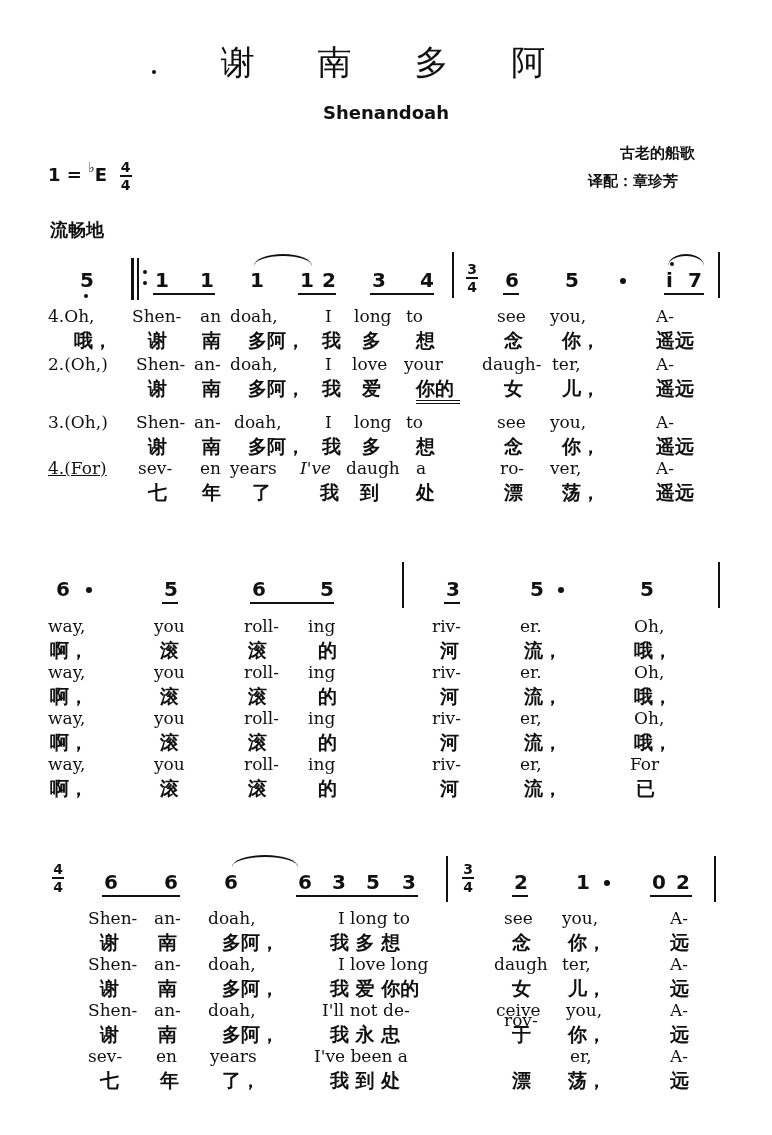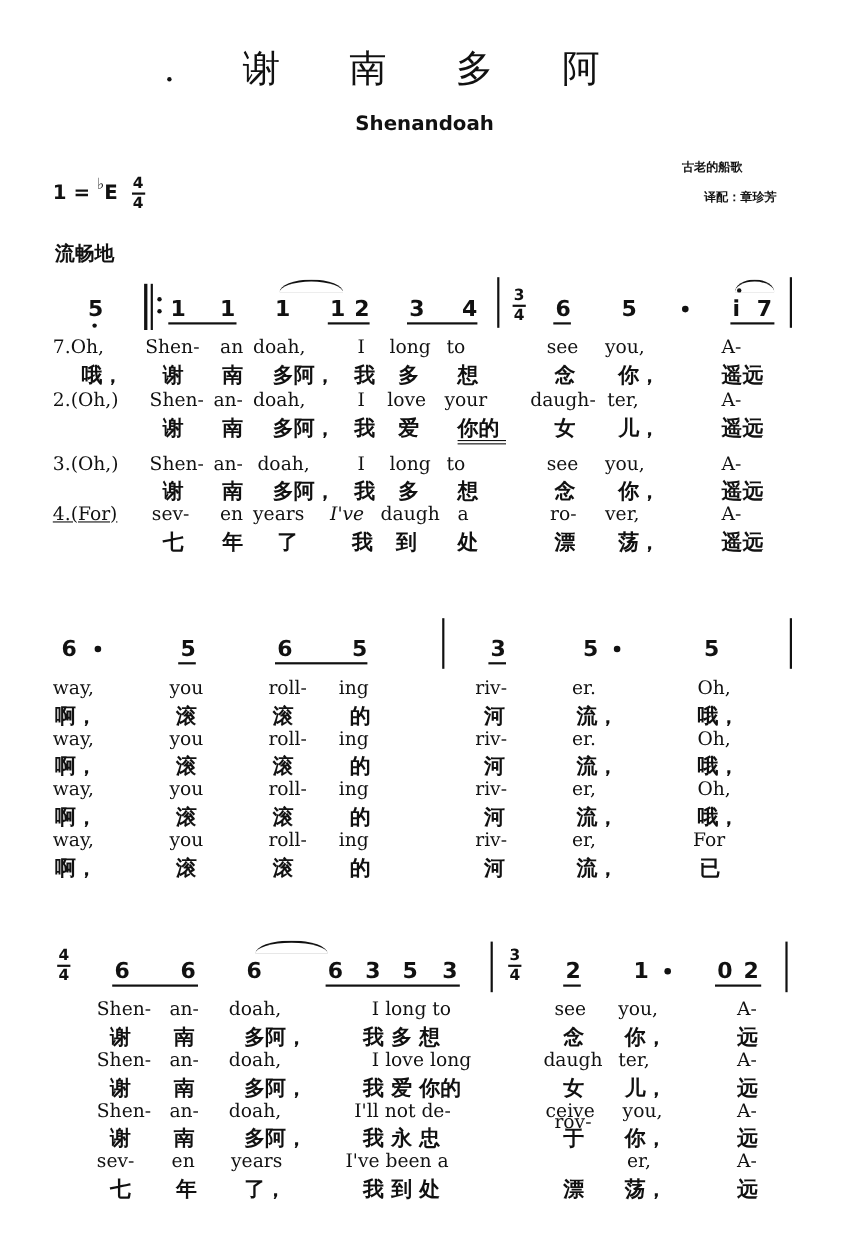--- a/index.html
+++ b/index.html
@@ -4,21 +4,21 @@
 <style>
   html, body { margin:0; padding:0; background:#fff; }
   body { width:772px; height:1135px; position:relative; overflow:hidden; color:#111;
          font-family:"DejaVu Serif", serif; }
   .abs { position:absolute; white-space:nowrap; }
   .title { left:0; width:772px; top:40px; text-align:center; font-family:"DejaVu Sans", sans-serif;
            font-size:34px; letter-spacing:26px; font-weight:normal; padding-left:20px; box-sizing:border-box; }
   .subtitle { left:0; width:772px; top:102px; text-align:center; font-family:"DejaVu Sans", sans-serif;
               font-weight:bold; font-size:18px; }
   .dot-mark { left:152px; top:70px; width:4px; height:4px; background:#111; border-radius:50%; }
-  .meta-r { font-family:"DejaVu Sans", sans-serif; font-weight:bold; font-size:11px; }
+  .meta-r { font-family:"DejaVu Sans", sans-serif; font-weight:bold; font-size:15px; }
   .key { left:48px; top:160px; font-family:"DejaVu Sans", sans-serif; font-weight:bold; font-size:18px; }
   .key sup { font-size:14px; position:relative; top:-2px; }
   .timesig { display:inline-flex; flex-direction:column; align-items:center; font-family:"DejaVu Sans", sans-serif;
              font-weight:bold; font-size:14px; line-height:14px; vertical-align:middle; }
   .timesig .bar { width:12px; height:2px; background:#111; margin:1px 0; }
   .tempo { left:50px; top:218px; font-family:"DejaVu Sans", sans-serif; font-weight:bold; font-size:18px; }
   .note { font-family:"DejaVu Sans", sans-serif; font-weight:bold; font-size:20px; }
   .uline { position:absolute; height:2px; background:#111; }
   .bline { position:absolute; width:2px; background:#111; }
   .lyr { font-family:"DejaVu Serif", serif; font-size:17px; }
@@ -27,21 +27,21 @@
   .augdot { position:absolute; width:6px; height:6px; background:#111; border-radius:50%; }
   .small-dot { position:absolute; width:4px; height:4px; background:#111; border-radius:50%; }
 </style>
 </head>
 <body>
 
 <div class="abs title">谢 南 多 阿</div>
 <div class="abs dot-mark"></div>
 <div class="abs subtitle">Shenandoah</div>
 <div class="abs meta-r" style="left:620px; top:144px;">古老的船歌</div>
-<div class="abs meta-r" style="left:640px; top:172px;font-family:Liberation Mono, monospace;">译配：章珍芳</div>
+<div class="abs meta-r" style="left:588px; top:172px;font-family:Liberation Mono, monospace;">译配：章珍芳</div>
 
 <div class="abs key">
   <span>1 =</span>
   <sup>♭</sup><span>E</span>
   &nbsp;<span class="timesig">
     <span>4</span>
     <span class="bar"></span>
     <span>4</span>
   </span>
 </div>
@@ -82,21 +82,21 @@
   <div class="small-dot" style="left:670px; top:262px;"></div>
   <span class="abs note" style="left:688px; top:268px;">7</span>
   <div class="uline" style="left:664px; top:293px; width:40px;"></div>
   <div class="slur" style="left:668px; top:254px; width:36px;"></div>
   <div class="bline" style="left:718px; top:252px; height:46px;"></div>
 </div>
 
 <div>
 
   <div>
-    <span class="abs lyr" style="left:48px; top:306px;">7.Oh,</span>
+    <span class="abs lyr" style="left:48px; top:306px;">4.Oh,</span>
     <span class="abs lyr" style="left:132px; top:306px;">Shen-</span>
     <span class="abs lyr" style="left:200px; top:306px;">an</span>
     <span class="abs lyr" style="left:230px; top:306px;">doah,</span>
     <span class="abs lyr" style="left:325px; top:306px;">I</span>
     <span class="abs lyr" style="left:354px; top:306px;">long</span>
     <span class="abs lyr" style="left:406px; top:306px;">to</span>
     <span class="abs lyr" style="left:497px; top:306px;">see</span>
     <span class="abs lyr" style="left:550px; top:306px;">you,</span>
     <span class="abs lyr" style="left:656px; top:306px;">A-</span>
   </div>

